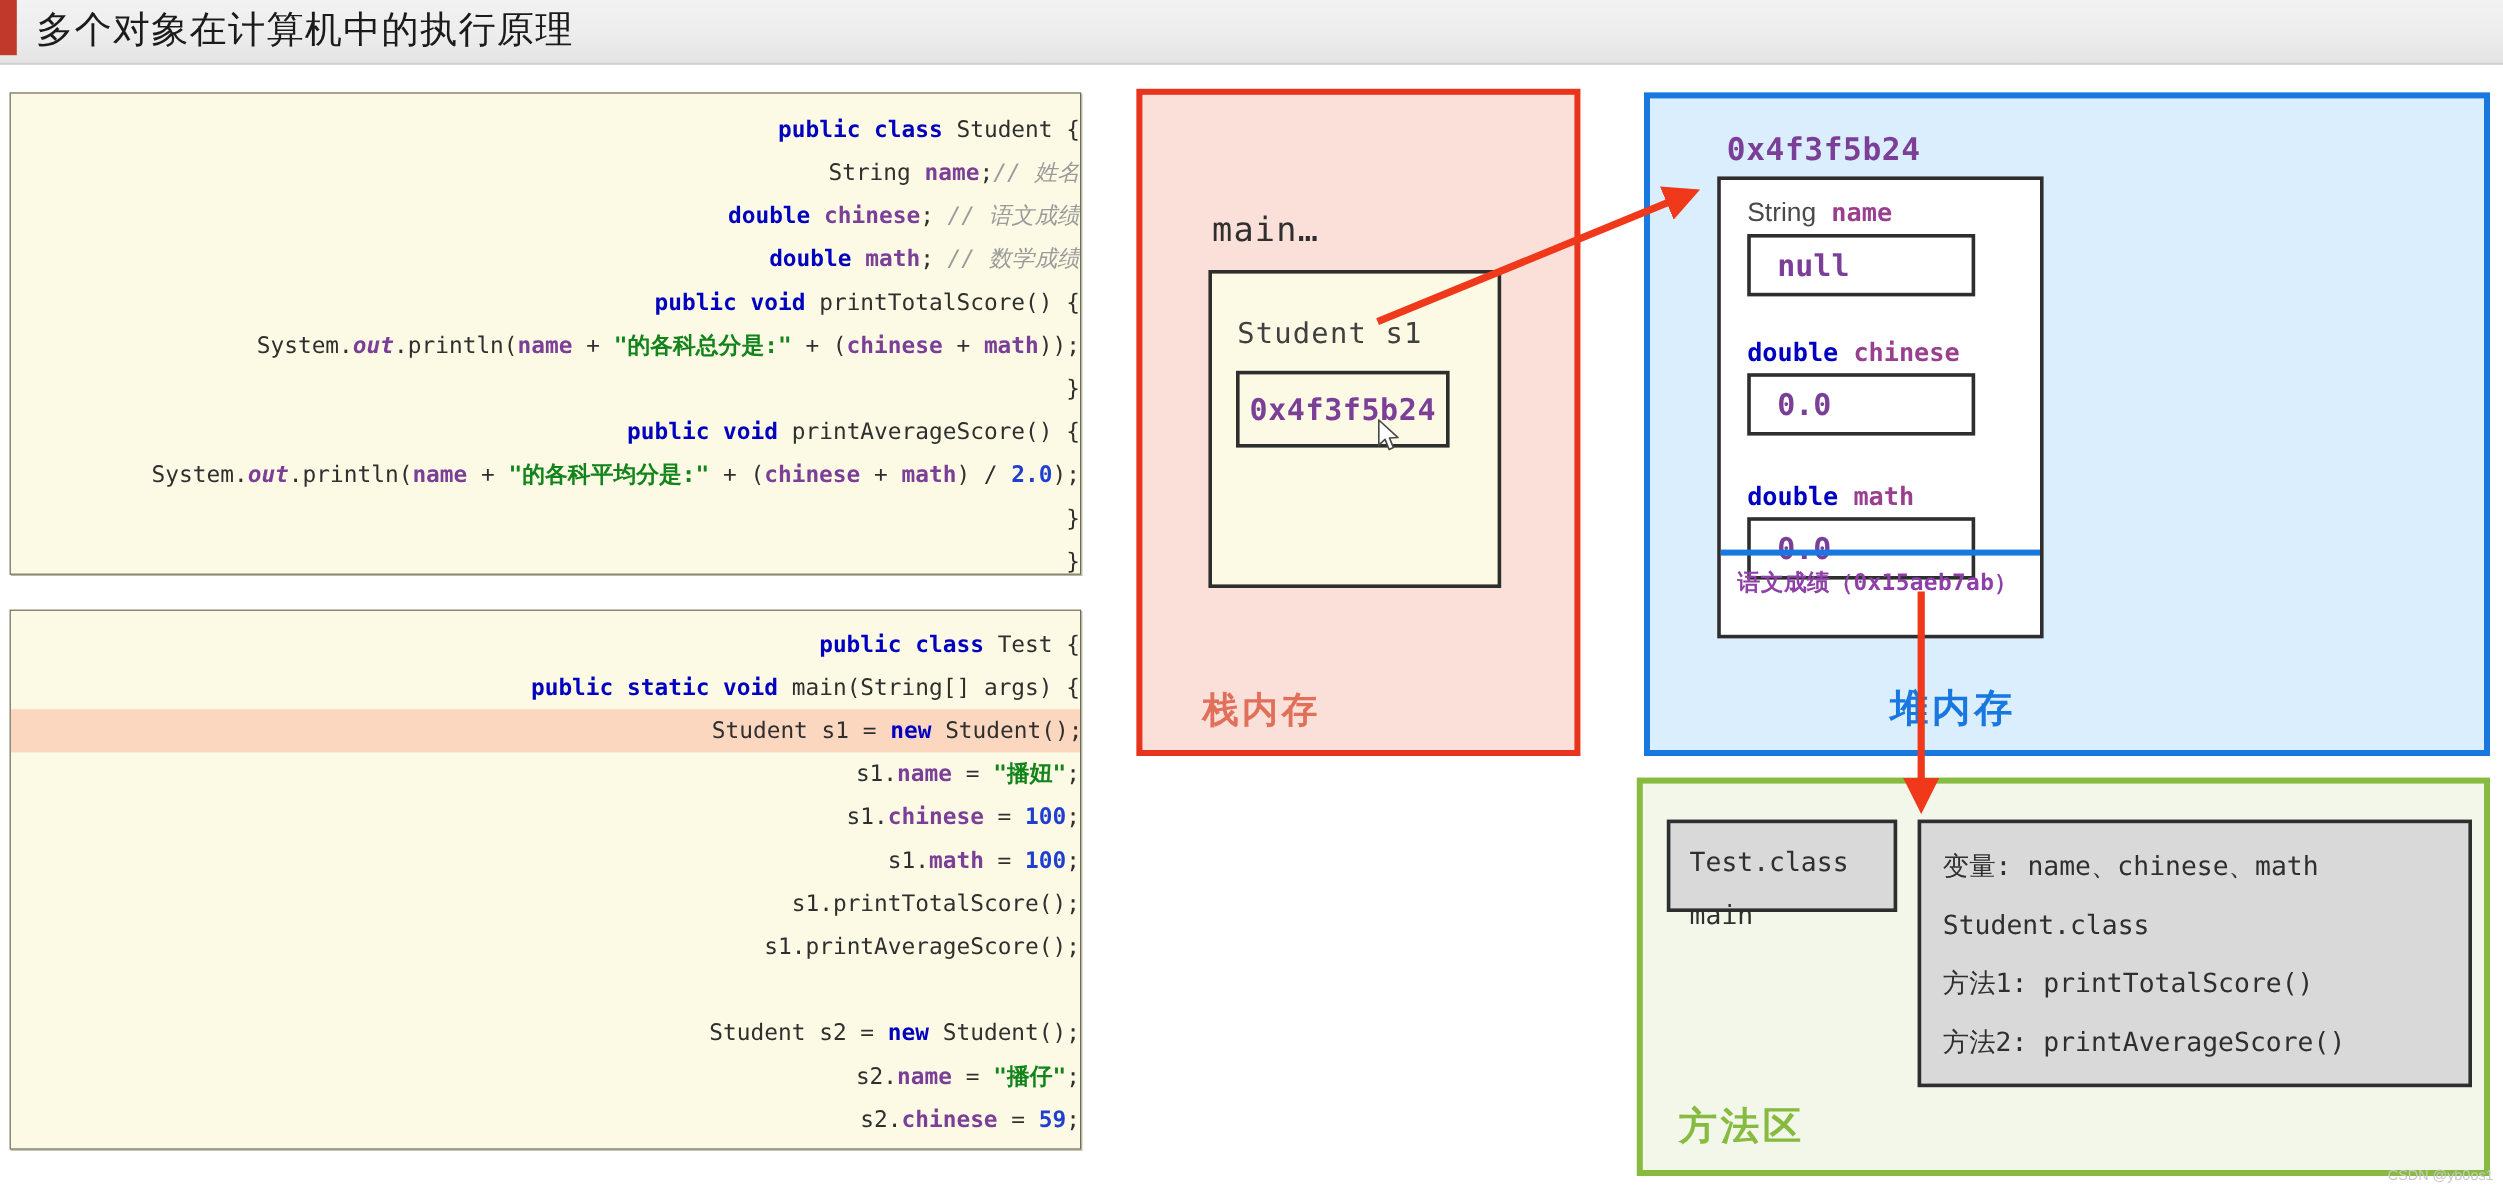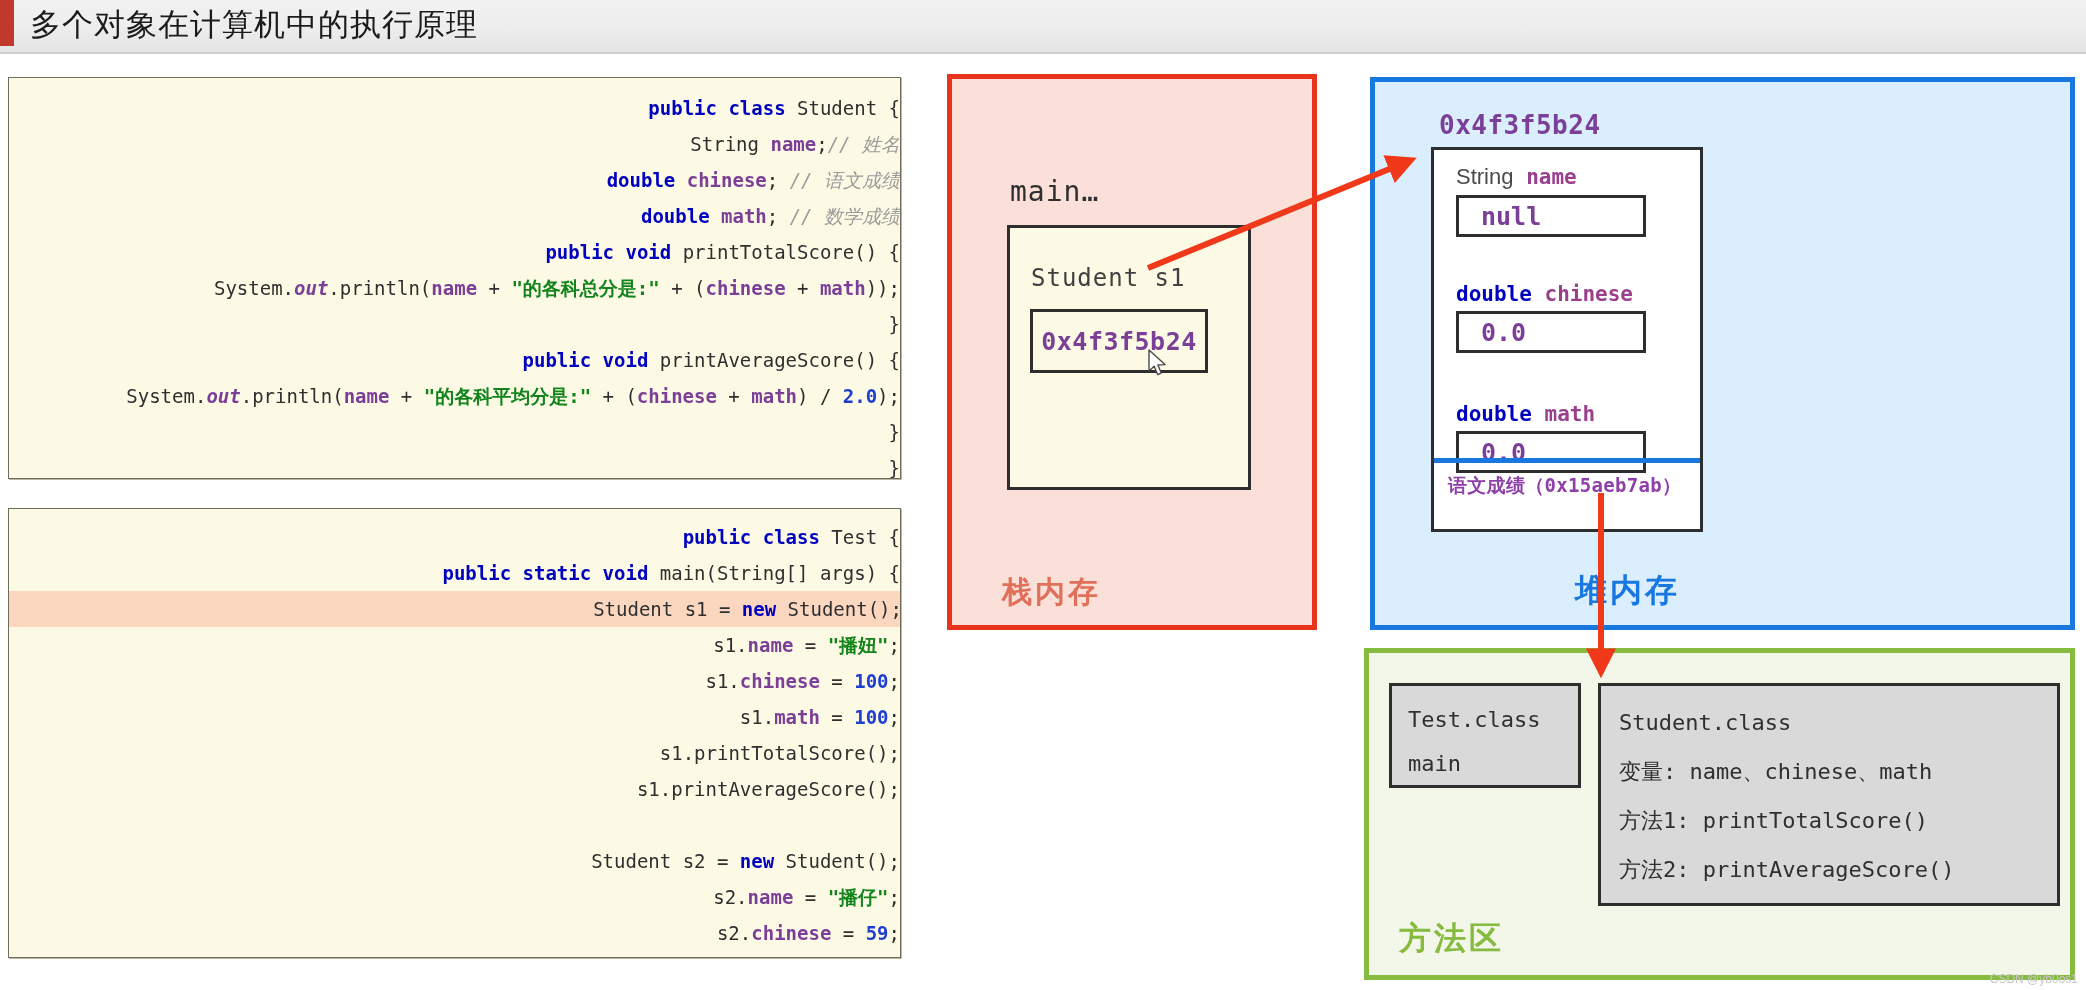--- a/index.html
+++ b/index.html
@@ -194,21 +194,21 @@
     font-family: "DejaVu Sans Mono", monospace;
     font-size: 21px;
     white-space: nowrap;
     margin-bottom: 5px;
   }
   .heap-field-label .t-str { color: #4a4a4a; font-family: "Liberation Sans", sans-serif; font-size: 22px; }
   .heap-field-label .t-kw  { color: #0000c0; font-weight: bold; }
   .heap-field-label .t-nm  { color: #9a3f8e; font-weight: bold; }
   .heap-field-box {
     width: 190px;
-    height: 42px;
+    height: 52px;
     background: #ffffff;
     border: 3px solid #2e2e2e;
     box-sizing: border-box;
     display: flex;
     align-items: center;
     padding-left: 22px;
   }
   .heap-field-value {
     font-family: "DejaVu Sans Mono", monospace;
     font-size: 25px;
@@ -256,21 +256,21 @@
     height: 332px;
     background: #f2f7e9;
     border: 5px solid #86bb3f;
     box-sizing: border-box;
   }
   #test-class-box {
     position: absolute;
     left: 20px;
     top: 30px;
     width: 192px;
-    height: 105px;
+    height: 77px;
     background: #d9d9d9;
     border: 3px solid #2e2e2e;
     box-sizing: border-box;
     padding: 12px 0 0 16px;
   }
   #test-class-box .mline {
     font-family: "DejaVu Sans Mono", monospace;
     font-size: 22px;
     color: #2f2f2f;
     line-height: 44px;
@@ -397,22 +397,22 @@
   </div>
   <div id="heap-label">堆内存</div>
 </div>
 
 <div id="method-region">
   <div id="test-class-box">
     <div class="mline">Test.class</div>
     <div class="mline">main</div>
   </div>
   <div id="student-class-box">
+    <div class="mline">变量: name、chinese、math</div>
     <div class="mline">Student.class</div>
-    <div class="mline">变量: name、chinese、math</div>
     <div class="mline">方法1: printTotalScore()</div>
     <div class="mline">方法2: printAverageScore()</div>
   </div>
   <div id="method-label">方法区</div>
 </div>
 
 <svg id="arrow-layer" viewBox="0 0 2086 990">
   <defs>
     <marker id="arrowhead-red" markerWidth="5" markerHeight="5" refX="3.6" refY="2.5" orient="auto" markerUnits="strokeWidth">
       <path d="M0,0 L5,2.5 L0,5 Z" fill="#f0381a"></path>

